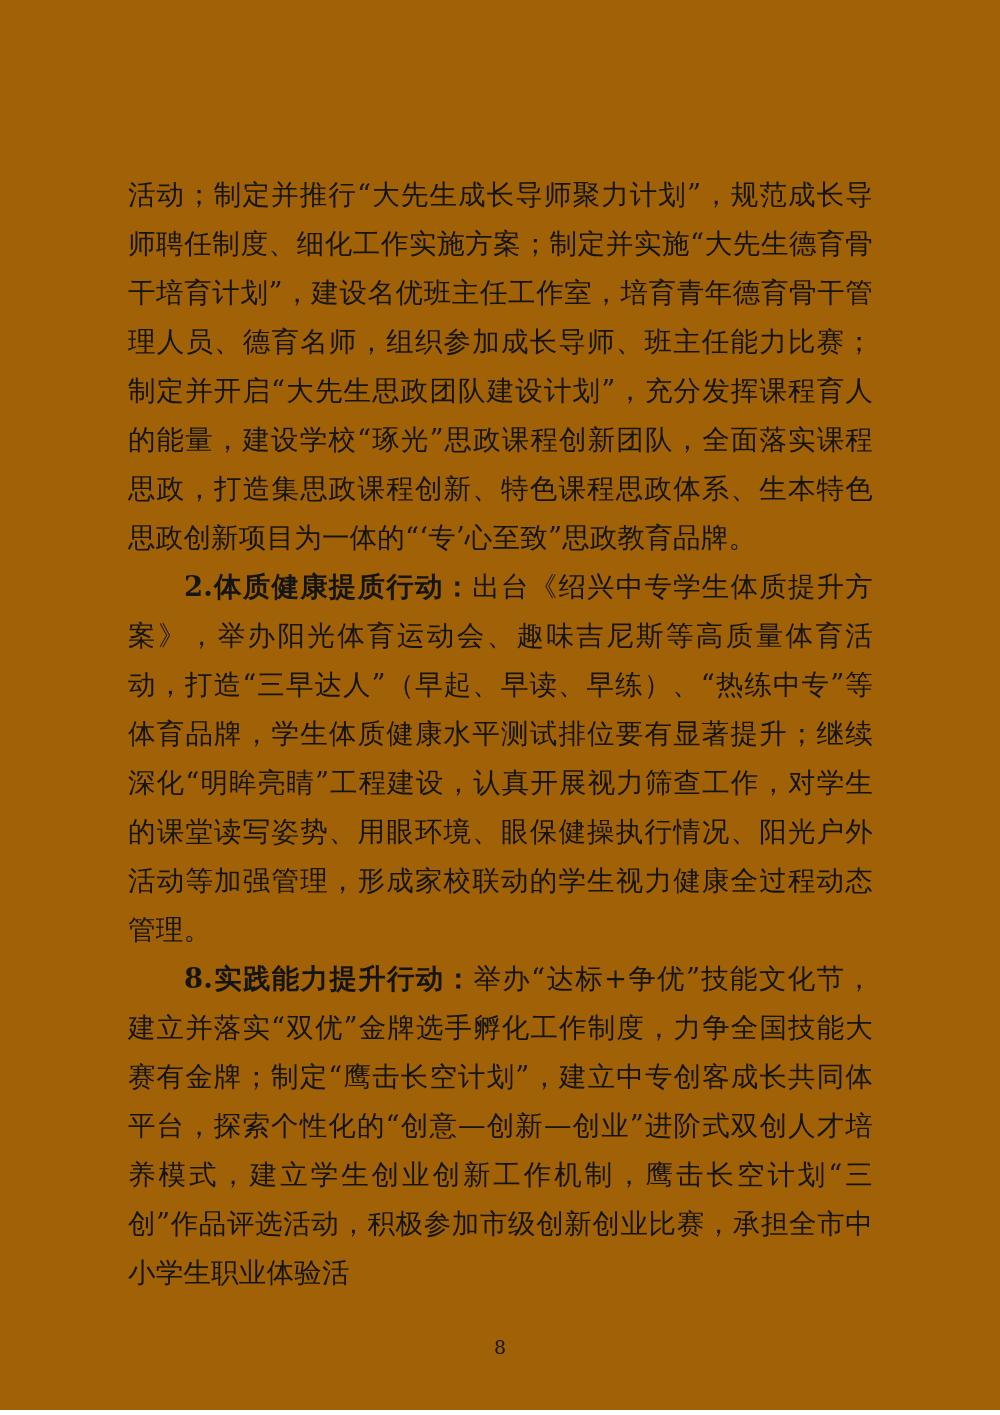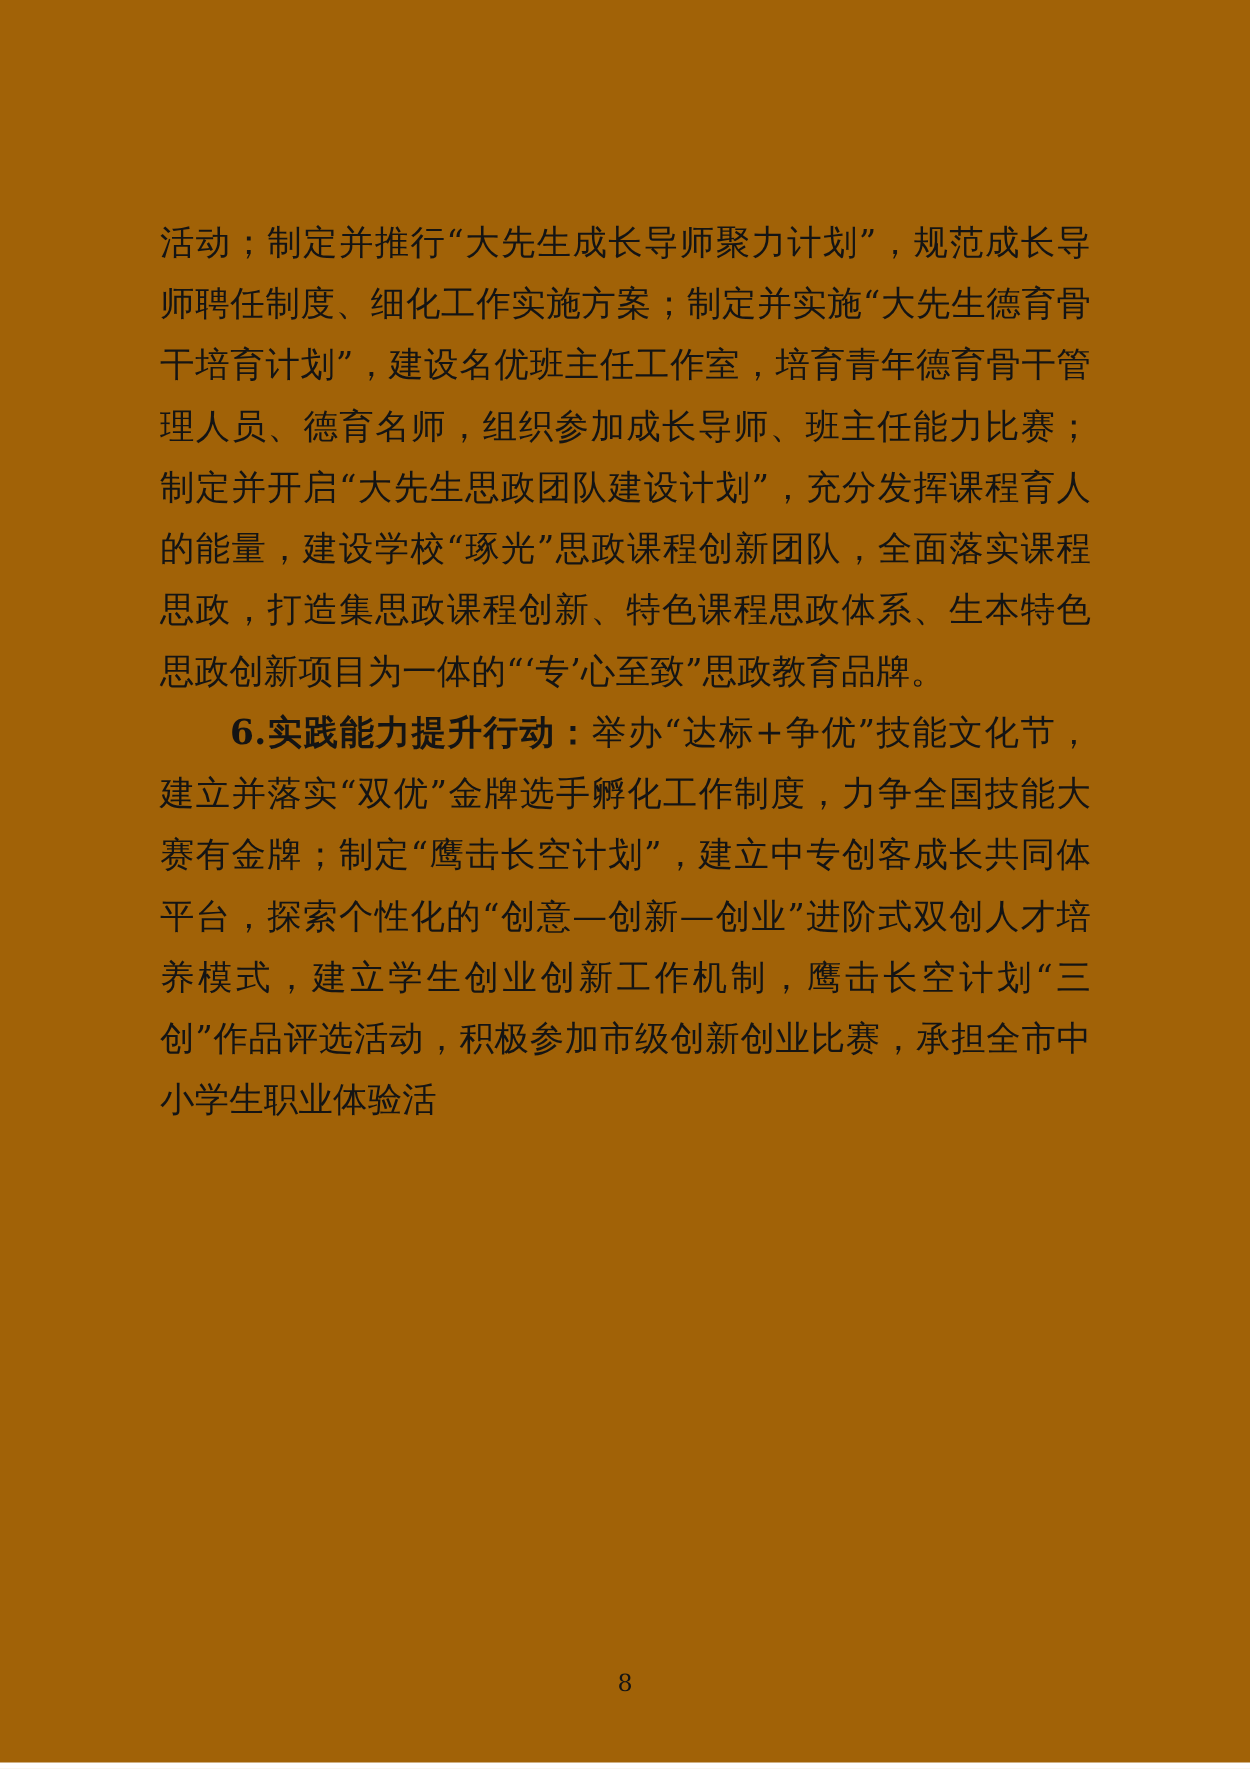--- a/index.html
+++ b/index.html
@@ -66,22 +66,25 @@
 <body>
 
 <div class="page">
 
   <div class="content">
 
     <p class="para">
       <span>活动；制定并推行“大先生成长导师聚力计划”，规范成长导师聘任制度、细化工作实施方案；制定并实施“大先生德育骨干培育计划”，建设名优班主任工作室，培育青年德育骨干管理人员、德育名师，组织参加成长导师、班主任能力比赛；制定并开启“大先生思政团队建设计划”，充分发挥课程育人的能量，建设学校“琢光”思政课程创新团队，全面落实课程思政，打造集思政课程创新、特色课程思政体系、生本特色思政创新项目为一体的“‘专’心至致”思政教育品牌。</span>
     </p>
 
+    <p class="para indent">
+      <span class="bold-lead">2.体质健康提质行动：</span><span>出台《绍兴中专学生体质提升方案》，举办阳光体育运动会、趣味吉尼斯等高质量体育活动，打造“三早达人”（早起、早读、早练）、“热练中专”等体育品牌，学生体质健康水平测试排位要有显著提升；继续深化“明眸亮睛”工程建设，认真开展视力筛查工作，对学生的课堂读写姿势、用眼环境、眼保健操执行情况、阳光户外活动等加强管理，形成家校联动的学生视力健康全过程动态管理。</span>
+    </p>
 
     <p class="para indent">
-      <span class="bold-lead">6.实践能力提升行动：</span><span>举办“达标+争优”技能文化节，建立并落实“双优”金牌选手孵化工作制度，力争全国技能大赛有金牌；制定“鹰击长空计划”，建立中专创客成长共同体平台，探索个性化的“创意—创新—创业”进阶式双创人才培养模式，建立学生创业创新工作机制，鹰击长空计划“三创”作品评选活动，积极参加市级创新创业比赛，承担全市中小学生职业体验活</span>
+      <span class="bold-lead">8.实践能力提升行动：</span><span>举办“达标+争优”技能文化节，建立并落实“双优”金牌选手孵化工作制度，力争全国技能大赛有金牌；制定“鹰击长空计划”，建立中专创客成长共同体平台，探索个性化的“创意—创新—创业”进阶式双创人才培养模式，建立学生创业创新工作机制，鹰击长空计划“三创”作品评选活动，积极参加市级创新创业比赛，承担全市中小学生职业体验活</span>
     </p>
 
   </div>
 
   <div class="page-number">8</div>
 
 </div>
 
 </body></html>

